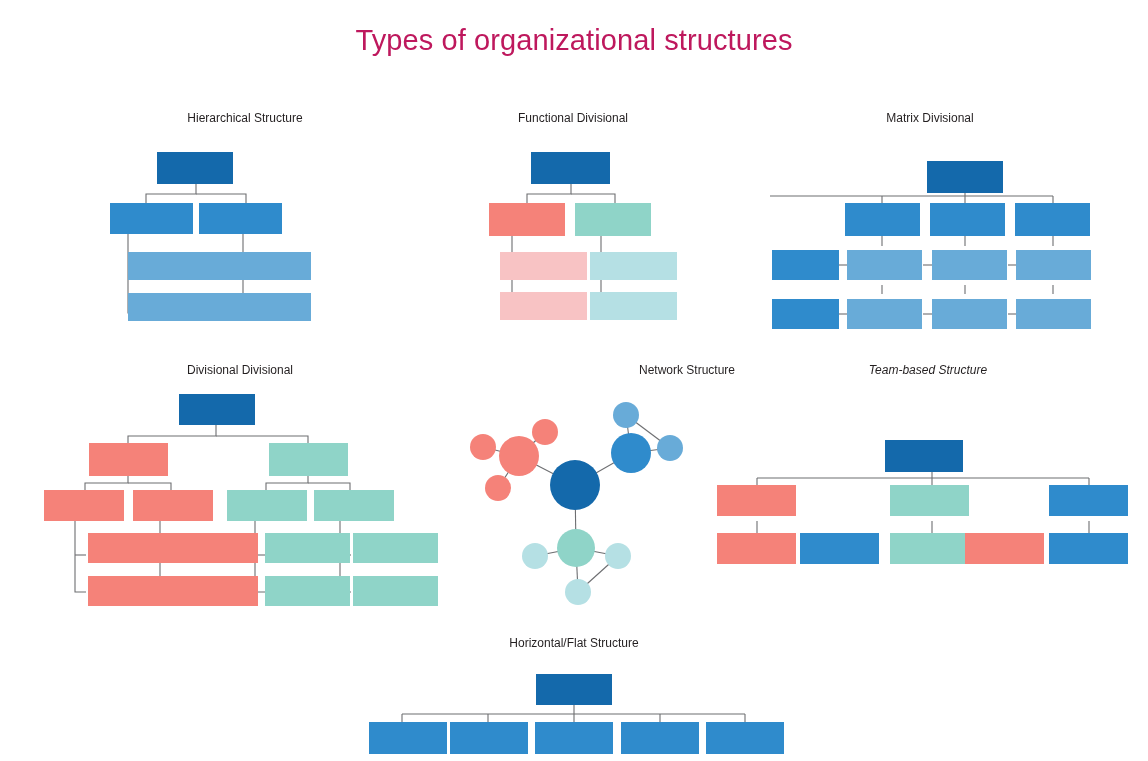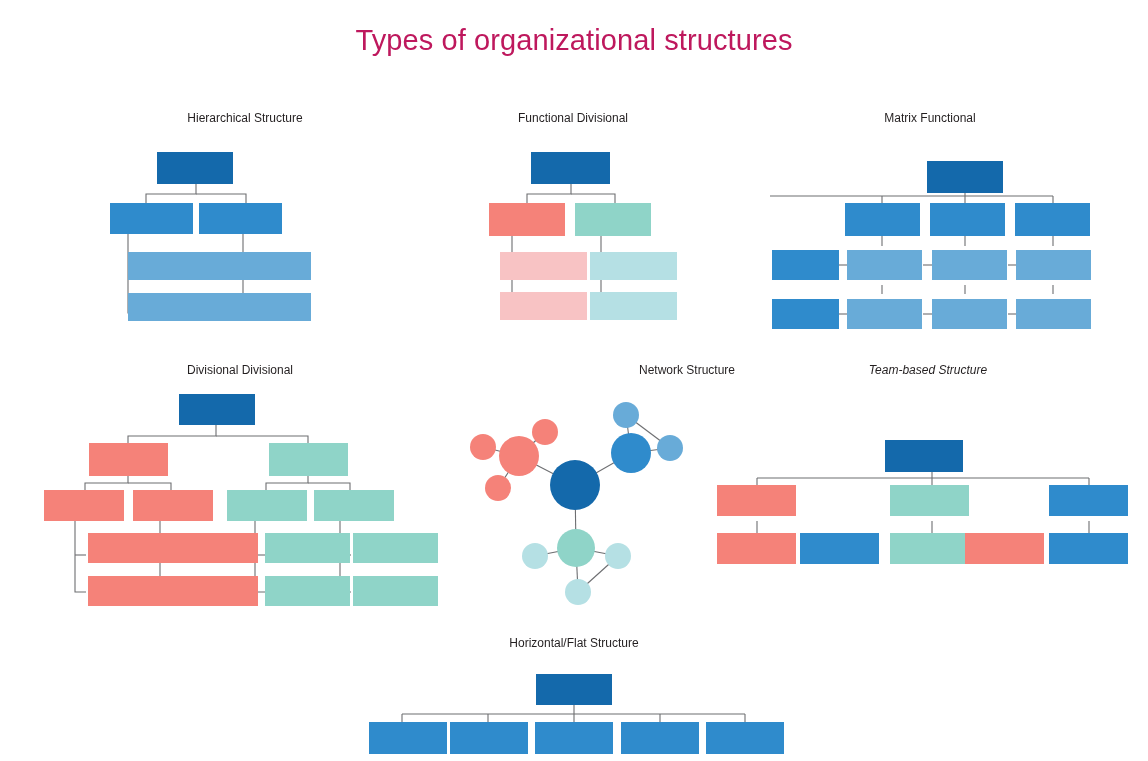--- a/index.html
+++ b/index.html
@@ -57,21 +57,21 @@
 </style>
 </head>
 <body>
 
 <div id="canvas">
 
   <div id="main-title">Types of organizational structures</div>
 
   <div class="panel-title" style="left:55px; top:111px; width:380px;">Hierarchical Structure</div>
   <div class="panel-title" style="left:413px; top:111px; width:320px;">Functional Divisional</div>
-  <div class="panel-title" style="left:770px; top:111px; width:320px;">Matrix Functional</div>
+  <div class="panel-title" style="left:770px; top:111px; width:320px;">Matrix Divisional</div>
 
   <div class="panel-title" style="left:45px; top:363px; width:390px;">Divisional Divisional</div>
   <div class="panel-title" style="left:415px; top:363px; width:320px;text-align:right;">Network Structure</div>
   <div class="panel-title" style="left:768px; top:363px; width:320px;font-style:italic;">Team-based Structure</div>
 
   <div class="panel-title" style="left:414px; top:636px; width:320px;">Horizontal/Flat Structure</div>
 
   <svg class="diagram" viewBox="0 0 1148 761" xmlns="http://www.w3.org/2000/svg">
 
     <g>

